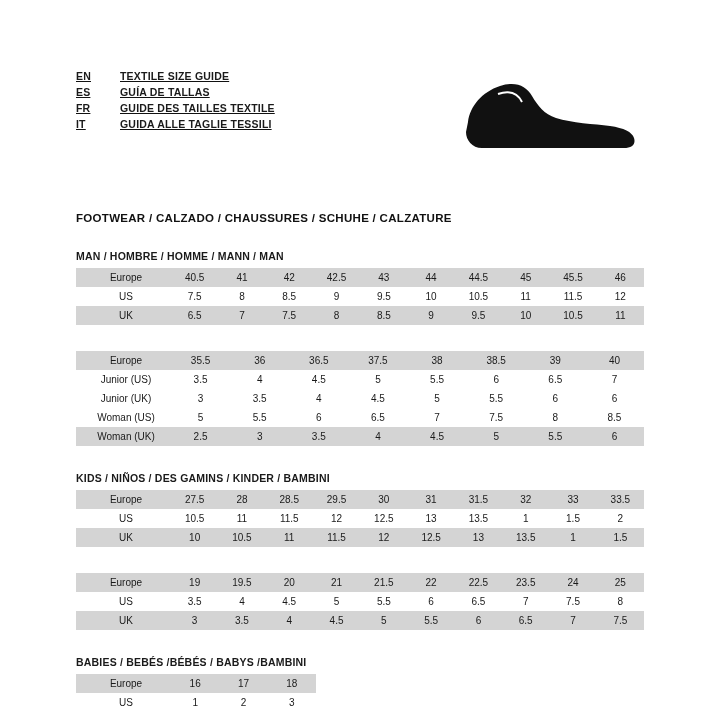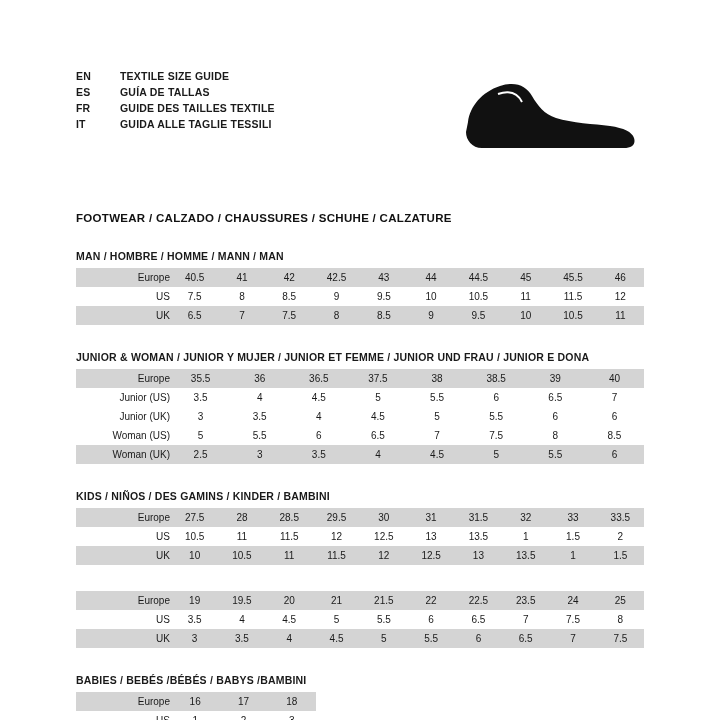--- a/index.html
+++ b/index.html
@@ -19,20 +19,21 @@
     width: 720px;
     height: 720px;
     box-sizing: border-box;
     padding: 70px 76px 0 76px;
   }
 
   
   .header {
     position: relative;
     height: 110px;
+    text-decoration: underline;
   }
   .lang-table {
     border-collapse: collapse;
     font-size: 10.5px;
     font-weight: bold;
     letter-spacing: .2px;
   }
   .lang-table td {
     padding: 0 0 3px 0;
     vertical-align: top;
@@ -82,21 +83,21 @@
     font-size: 10px;
   }
   table.sizes td {
     height: 17px;
     line-height: 17px;
     text-align: center;
     color: #1a1a1a;
     white-space: nowrap;
   }
   table.sizes td.label {
-    text-align: right;
+    text-align: center;
     padding-left: 6px;
     width: 88px;
   }
   tr.shaded td {
     background: #d4d4d4;
   }
   tr.plain td {
     background: #ffffff;
   }
   
@@ -185,21 +186,20 @@
           <td>9.5</td>
           <td>10</td>
           <td>10.5</td>
           <td>11</td>
         </tr>
       </tbody>
     </table>
   </div>
 
   <div class="group">
-    <div class="group-title">JUNIOR &amp; WOMAN / JUNIOR Y MUJER / JUNIOR ET FEMME / JUNIOR UND FRAU / JUNIOR E DONA</div>
     <table class="sizes">
       <tbody>
         <tr class="shaded">
           <td class="label">Europe</td>
           <td>35.5</td>
           <td>36</td>
           <td>36.5</td>
           <td>37.5</td>
           <td>38</td>
           <td>38.5</td>

